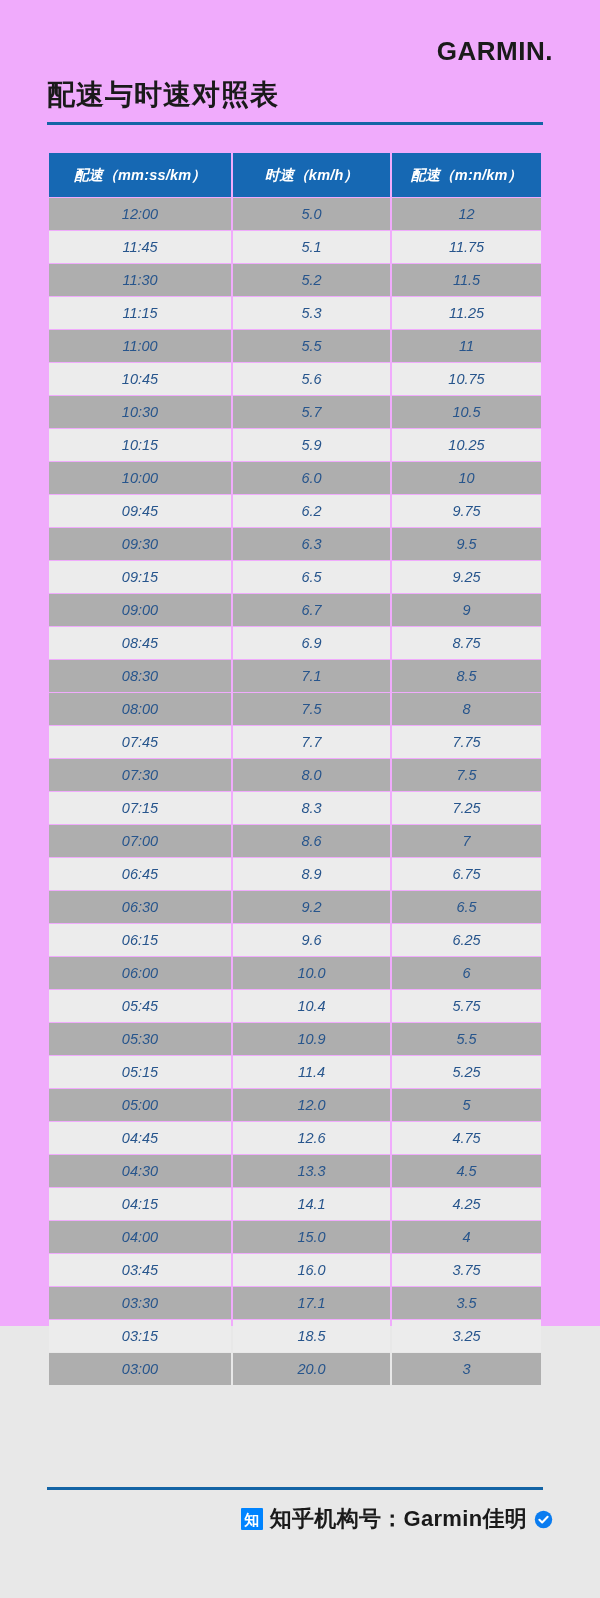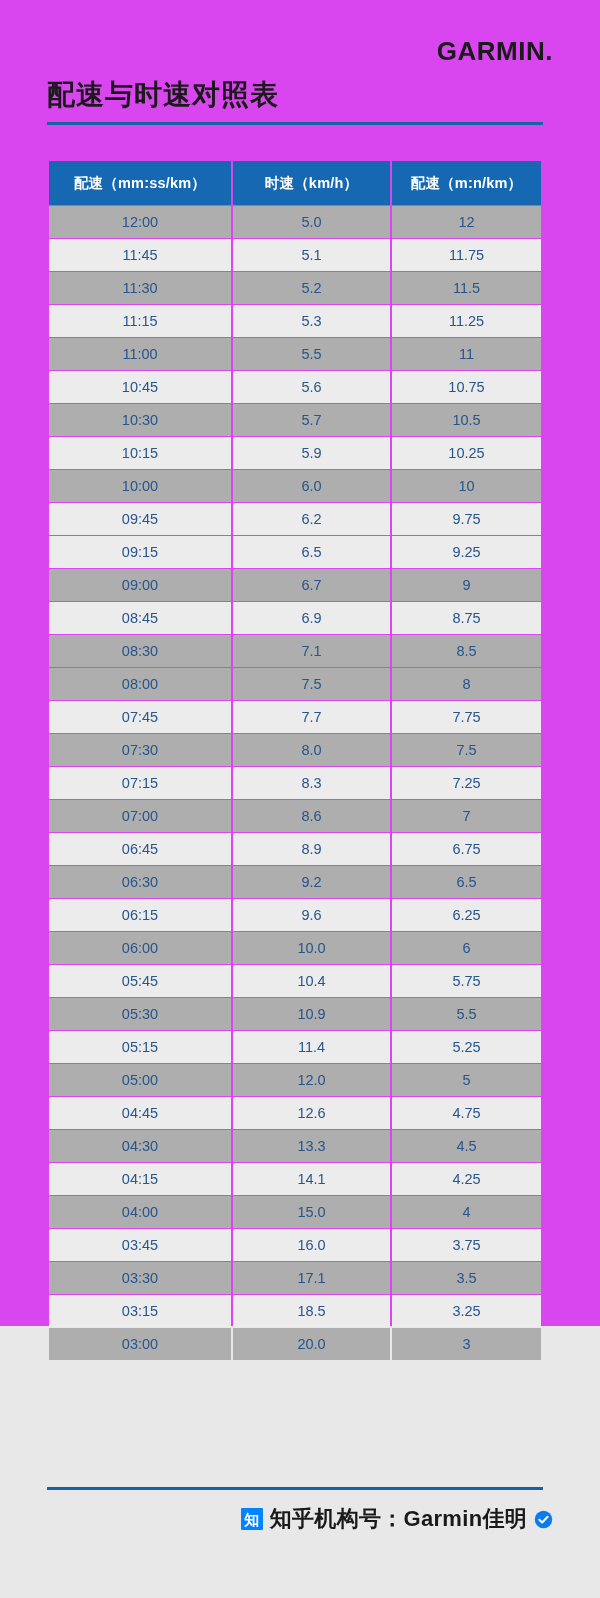--- a/index.html
+++ b/index.html
@@ -10,21 +10,21 @@
     width: 600px;
     height: 1598px;
     background: #e8e8e8;
     font-family: "Liberation Sans", "DejaVu Sans", sans-serif;
     overflow: hidden;
   }
   .page {
     position: relative;
     width: 600px;
     height: 1326px;
-    background: #d946ef;
+    background: #f0abfc;
     box-sizing: border-box;
   }
 
   
   .brand-logo {
     position: absolute;
     top: 38px;
     right: 47px;
     font-size: 26px;
     font-weight: bold;
@@ -53,26 +53,27 @@
     top: 122px;
     left: 47px;
     width: 496px;
     height: 3px;
     background: #1464a5;
   }
 
   
   .table {
     position: absolute;
-    top: 160px;
+    top: 152px;
     left: 47px;
     width: 496px;
     border-collapse: separate;
     border-spacing: 2px 1px;
     table-layout: fixed;
+    font-style: italic;
   }
   .table th {
     background: #1668b3;
     color: #ffffff;
     font-size: 14.5px;
     font-weight: bold;
     height: 44px;
     text-align: center;
     vertical-align: middle;
     padding: 0;
@@ -208,20 +209,25 @@
         <tr class="alt">
           <td>10:00</td>
           <td>6.0</td>
           <td>10</td>
         </tr>
         <tr>
           <td>09:45</td>
           <td>6.2</td>
           <td>9.75</td>
         </tr>
+        <tr class="alt">
+          <td>09:30</td>
+          <td>6.3</td>
+          <td>9.5</td>
+        </tr>
         <tr>
           <td>09:15</td>
           <td>6.5</td>
           <td>9.25</td>
         </tr>
         <tr class="alt">
           <td>09:00</td>
           <td>6.7</td>
           <td>9</td>
         </tr>

